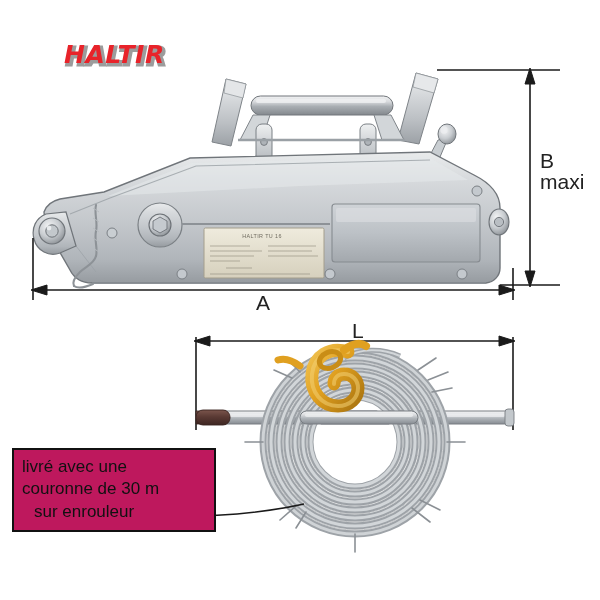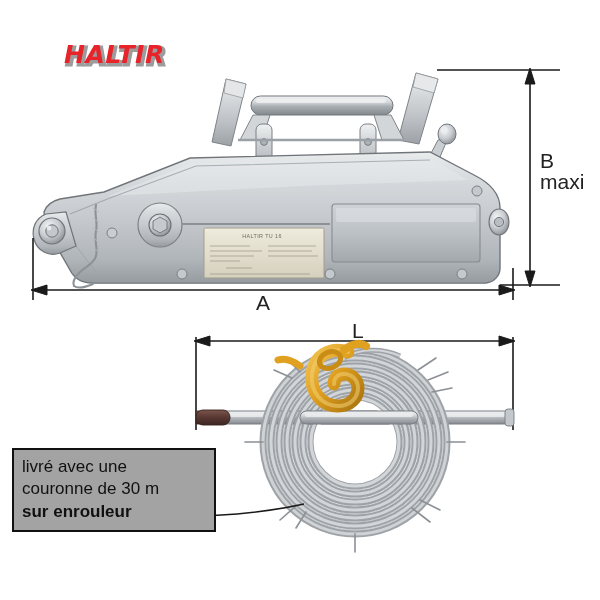--- a/index.html
+++ b/index.html
@@ -20,24 +20,24 @@
 
   
   .dimlbl{position:absolute;color:#222;font-size:21px;line-height:1.02;
           font-family:"Liberation Sans",sans-serif;white-space:nowrap;}
   #lbl-B{left:540px;top:150px;}
   #lbl-A{left:256px;top:292px;}
   #lbl-L{left:352px;top:320px;}
 
   
   #callout{position:absolute;left:12px;top:448px;width:204px;height:84px;
-           border:2px solid #111;background:#a3a3a3;box-sizing:border-box;
+           border:2px solid #111;background:#be185d;box-sizing:border-box;
            padding:6px 0 16px 8px;}
   #callout div{font-size:17px;line-height:1.32;color:#111;white-space:nowrap;}
-  #callout div.b{font-weight:bold;}
+  #callout div.b{font-weight:normal;margin-left:12px;}
 </style>
 </head>
 <body>
 
 <div id="stage">
 
   <svg width="600" height="600" viewBox="0 0 600 600">
     <defs>
       <linearGradient id="gMetalV" x1="0" y1="0" x2="0" y2="1">
         <stop offset="0%" stop-color="#eef0f1"></stop>

